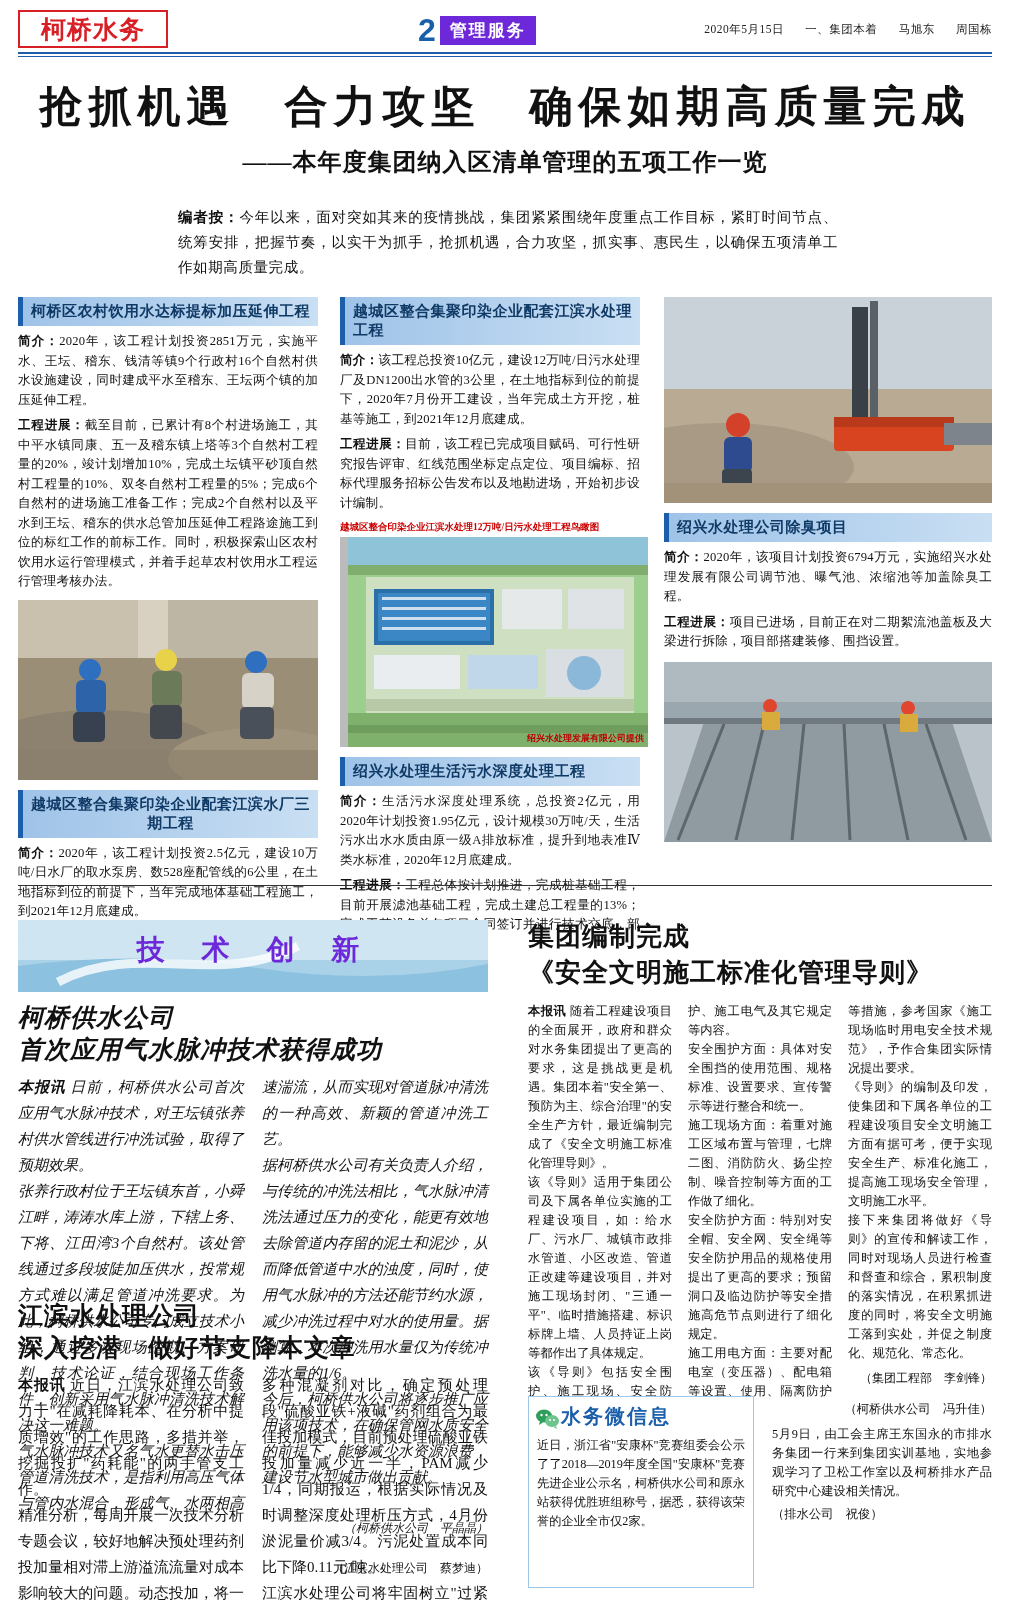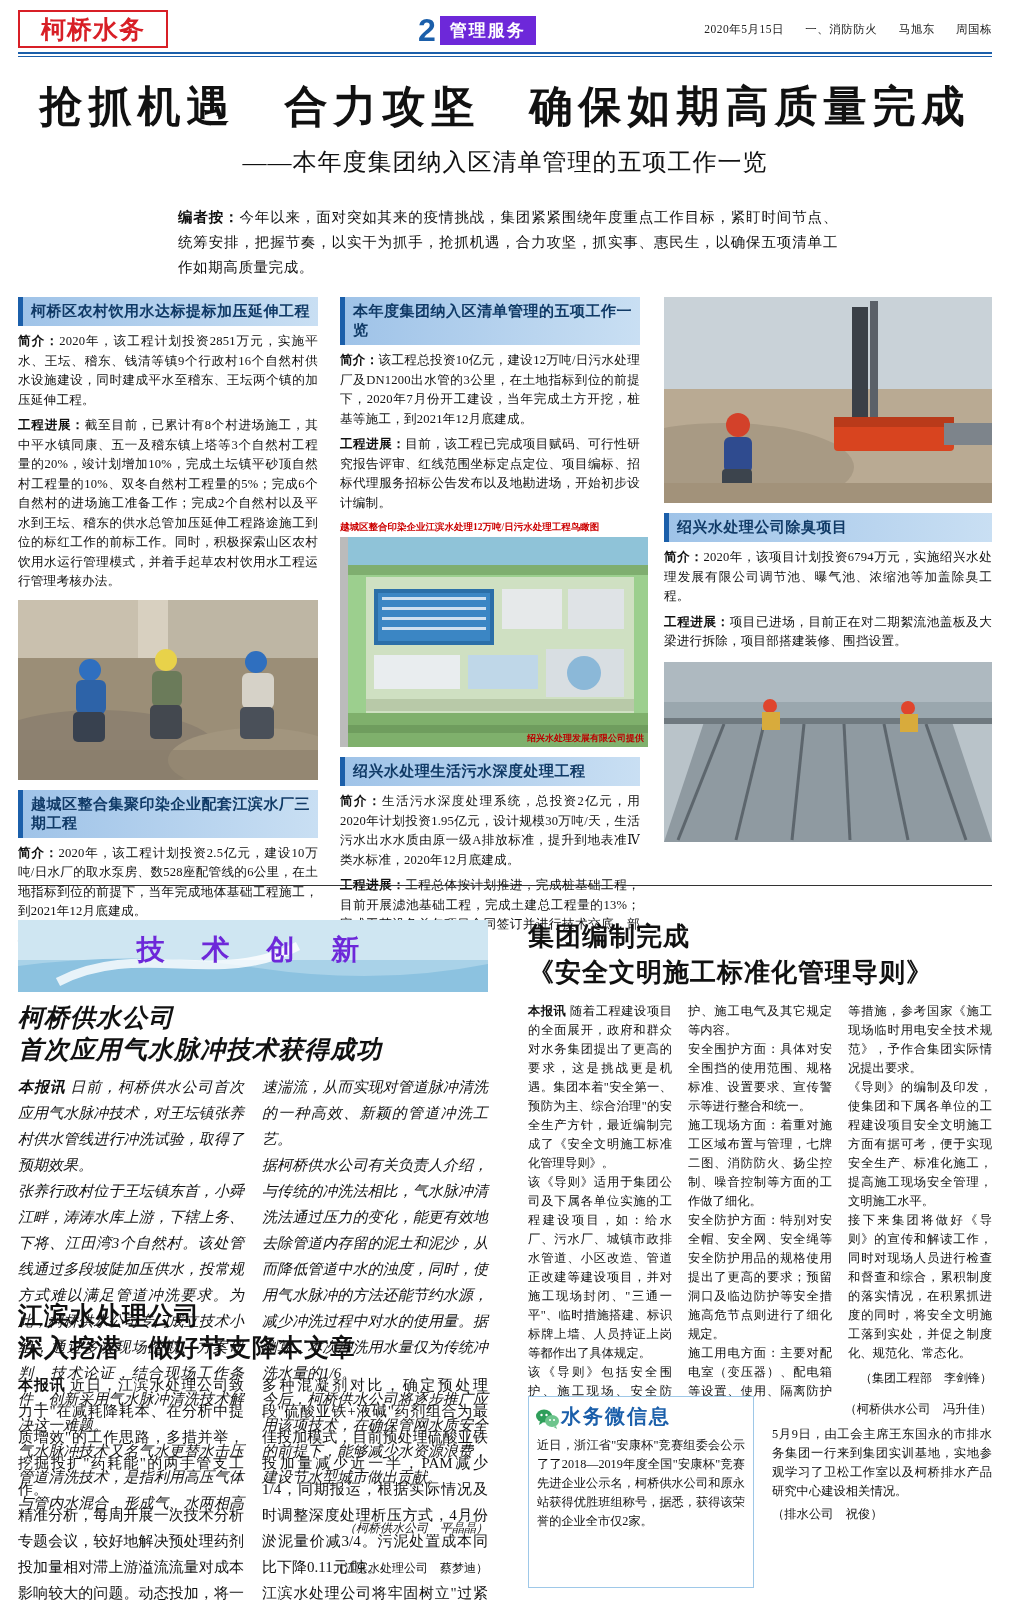--- a/index.html
+++ b/index.html
@@ -19,21 +19,21 @@
   .pagenum .num{font-size:32px;font-weight:bold;color:#1b5faa;font-family:"Liberation Sans",sans-serif;}
   .pagenum .cat{background:#6d28d9;color:#fff;font-size:17px;padding:3px 10px;letter-spacing:2px;font-weight:bold;}
   .mast-right{position:absolute;right:0;top:12px;font-size:11.5px;color:#222;letter-spacing:.5px;}
   .mast-right span{margin-left:18px;}
   .mast-rule{position:absolute;left:18px;top:52px;width:974px;height:2px;background:#1b5faa;}
   .mast-rule2{position:absolute;left:18px;top:56px;width:974px;height:1px;background:#1b5faa;}
 
   
   .headline{position:absolute;left:0;top:78px;width:1010px;text-align:center;}
   .headline h1{margin:0;font-size:43px;font-weight:bold;letter-spacing:6px;font-family:"DejaVu Serif",serif;}
-  .headline h2{margin:10px 0 0;font-size:24px;font-weight:normal;letter-spacing:1px;}
+  .headline h2{margin:10px 0 0;font-size:24px;font-weight:bold;letter-spacing:1px;}
 
   
   .editnote{position:absolute;left:178px;top:205px;width:660px;font-size:14.5px;line-height:25px;text-align:justify;letter-spacing:.6px;}
   .editnote b{font-weight:bold;}
 
   
   .bartitle{background:linear-gradient(to right,#9fc3e8,#c9dff3);border-left:5px solid #1b5faa;
             font-size:15px;font-weight:bold;color:#103a66;padding:5px 8px;letter-spacing:.5px;
             font-family:"DejaVu Serif",serif;}
   .para{font-size:12.6px;line-height:19.5px;text-align:justify;letter-spacing:.2px;margin-top:6px;}
@@ -80,21 +80,21 @@
   <div class="masthead">
     <div class="logo">
       <span>柯桥水务</span>
     </div>
     <div class="pagenum">
       <div class="num">2</div>
       <div class="cat">管理服务</div>
     </div>
     <div class="mast-right">
       <span>2020年5月15日</span>
-      <span>一、消防防火</span>
+      <span>一、集团本着</span>
       <span>马旭东</span>
       <span>周国栋</span>
     </div>
   </div>
   <div class="mast-rule"></div>
   <div class="mast-rule2"></div>
 
   <div class="headline">
     <h1>抢抓机遇　合力攻坚　确保如期高质量完成</h1>
     <h2>——本年度集团纳入区清单管理的五项工作一览</h2>
@@ -131,31 +131,31 @@
         <rect x="134" y="71" width="30" height="36" rx="6" fill="#6b7b5a"></rect>
         <rect x="132" y="105" width="32" height="34" rx="5" fill="#43484f"></rect>
 
         <circle cx="238" cy="62" r="11" fill="#2f6fbf"></circle>
         <rect x="224" y="73" width="32" height="36" rx="6" fill="#d6d2c8"></rect>
         <rect x="222" y="107" width="34" height="32" rx="5" fill="#4a5059"></rect>
         <rect x="0" y="150" width="300" height="30" fill="#8b7f6b" opacity=".6"></rect>
       </svg>
     </div>
 
-    <div class="bartitle" style="margin-top:10px;">越城区整合集聚印染企业配套江滨水厂三期工程</div>
+    <div class="bartitle" style="margin-top:10px;text-align:center;">越城区整合集聚印染企业配套江滨水厂三期工程</div>
     <div class="para">
       <b>简介：</b><span>2020年，该工程计划投资2.5亿元，建设10万吨/日水厂的取水泵房、数528座配管线的6公里，在土地指标到位的前提下，当年完成地体基础工程施工，到2021年12月底建成。</span>
     </div>
     <div class="para">
       <b>工程进展：</b><span>越城区整合集聚印染企业配套江滨水厂三期工程已完成项目备案服务工作，完成项目建议书、可行性研究报告编制。</span>
     </div>
   </div>
 
   <div class="col" id="c2">
-    <div class="bartitle">本年度集团纳入区清单管理的五项工作一览</div>
+    <div class="bartitle">越城区整合集聚印染企业配套江滨水处理工程</div>
     <div class="para">
       <b>简介：</b><span>该工程总投资10亿元，建设12万吨/日污水处理厂及DN1200出水管的3公里，在土地指标到位的前提下，2020年7月份开工建设，当年完成土方开挖，桩基等施工，到2021年12月底建成。</span>
     </div>
     <div class="para">
       <b>工程进展：</b><span>目前，该工程已完成项目赋码、可行性研究报告评审、红线范围坐标定点定位、项目编标、招标代理服务招标公告发布以及地勘进场，开始初步设计编制。</span>
     </div>
 
     <div style="margin-top:8px;font-size:9.5px;color:#c00;font-weight:bold;">越城区整合印染企业江滨水处理12万吨/日污水处理工程鸟瞰图</div>
 
     <div class="photo" style="margin-top:3px;width:300px;height:210px;padding-left:8px;">

